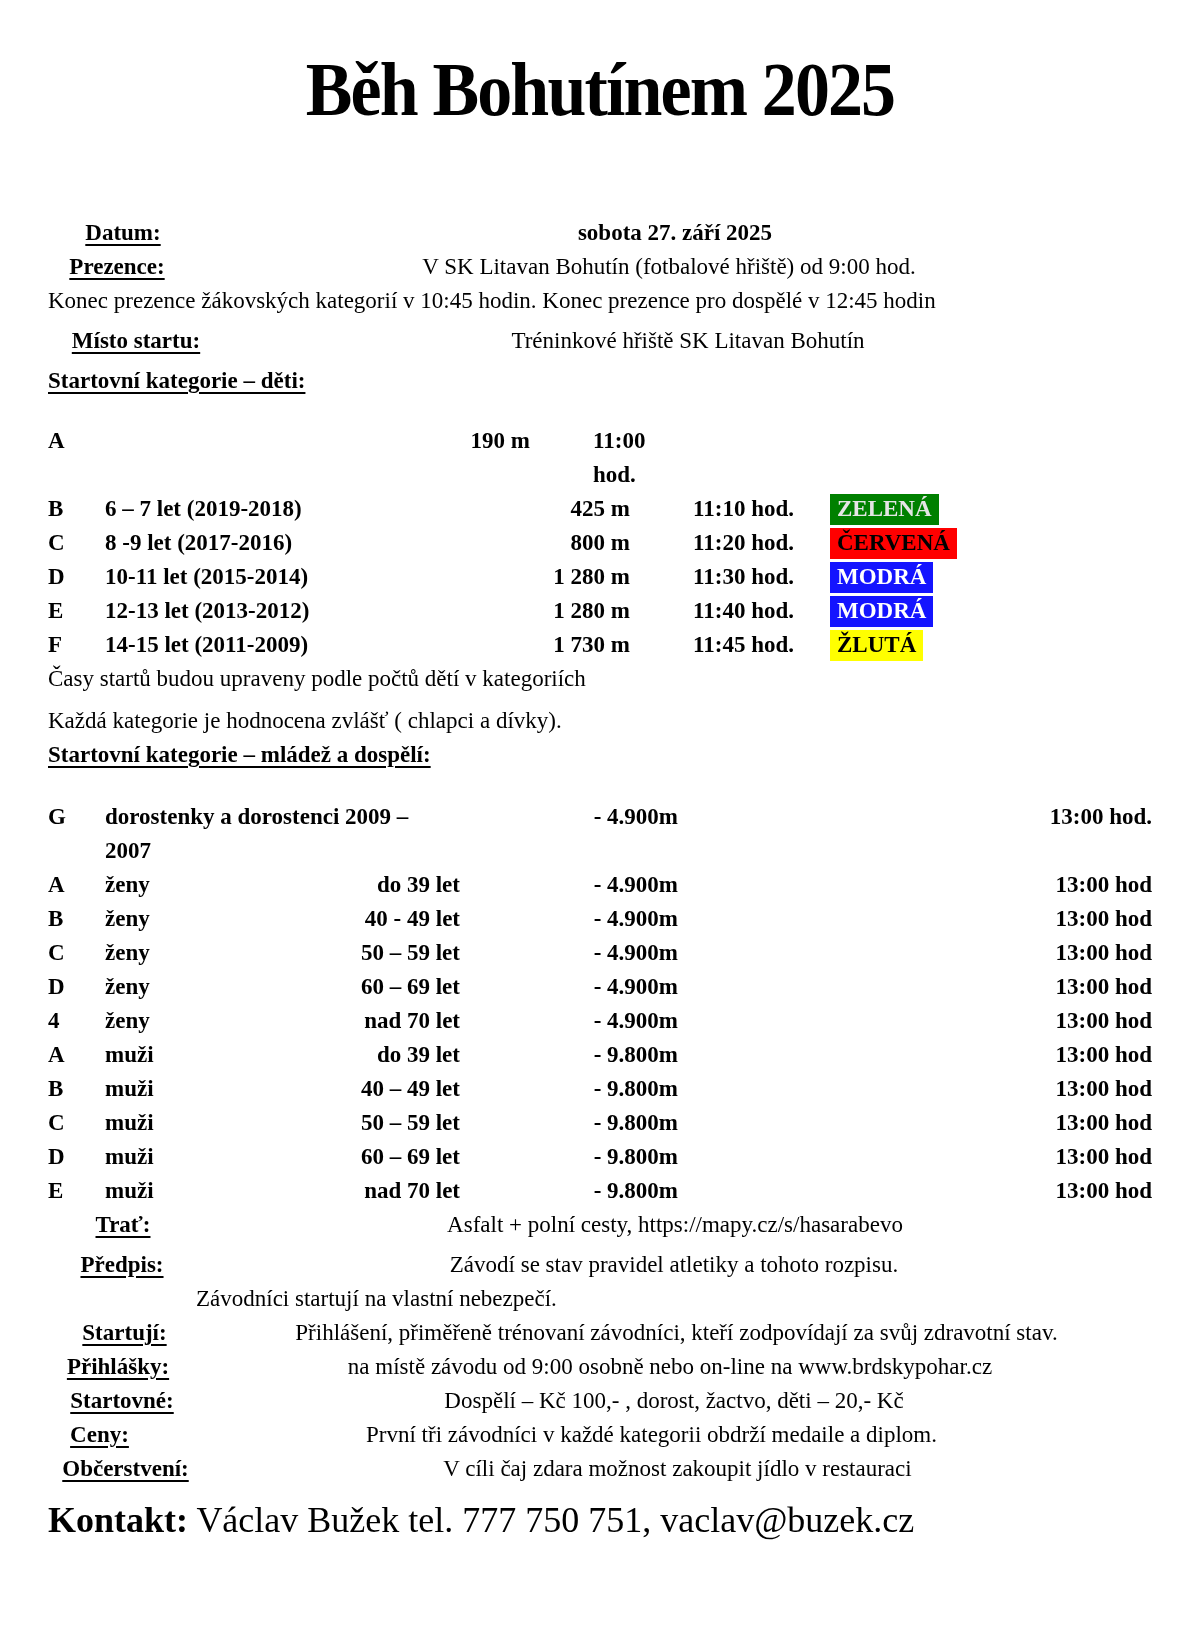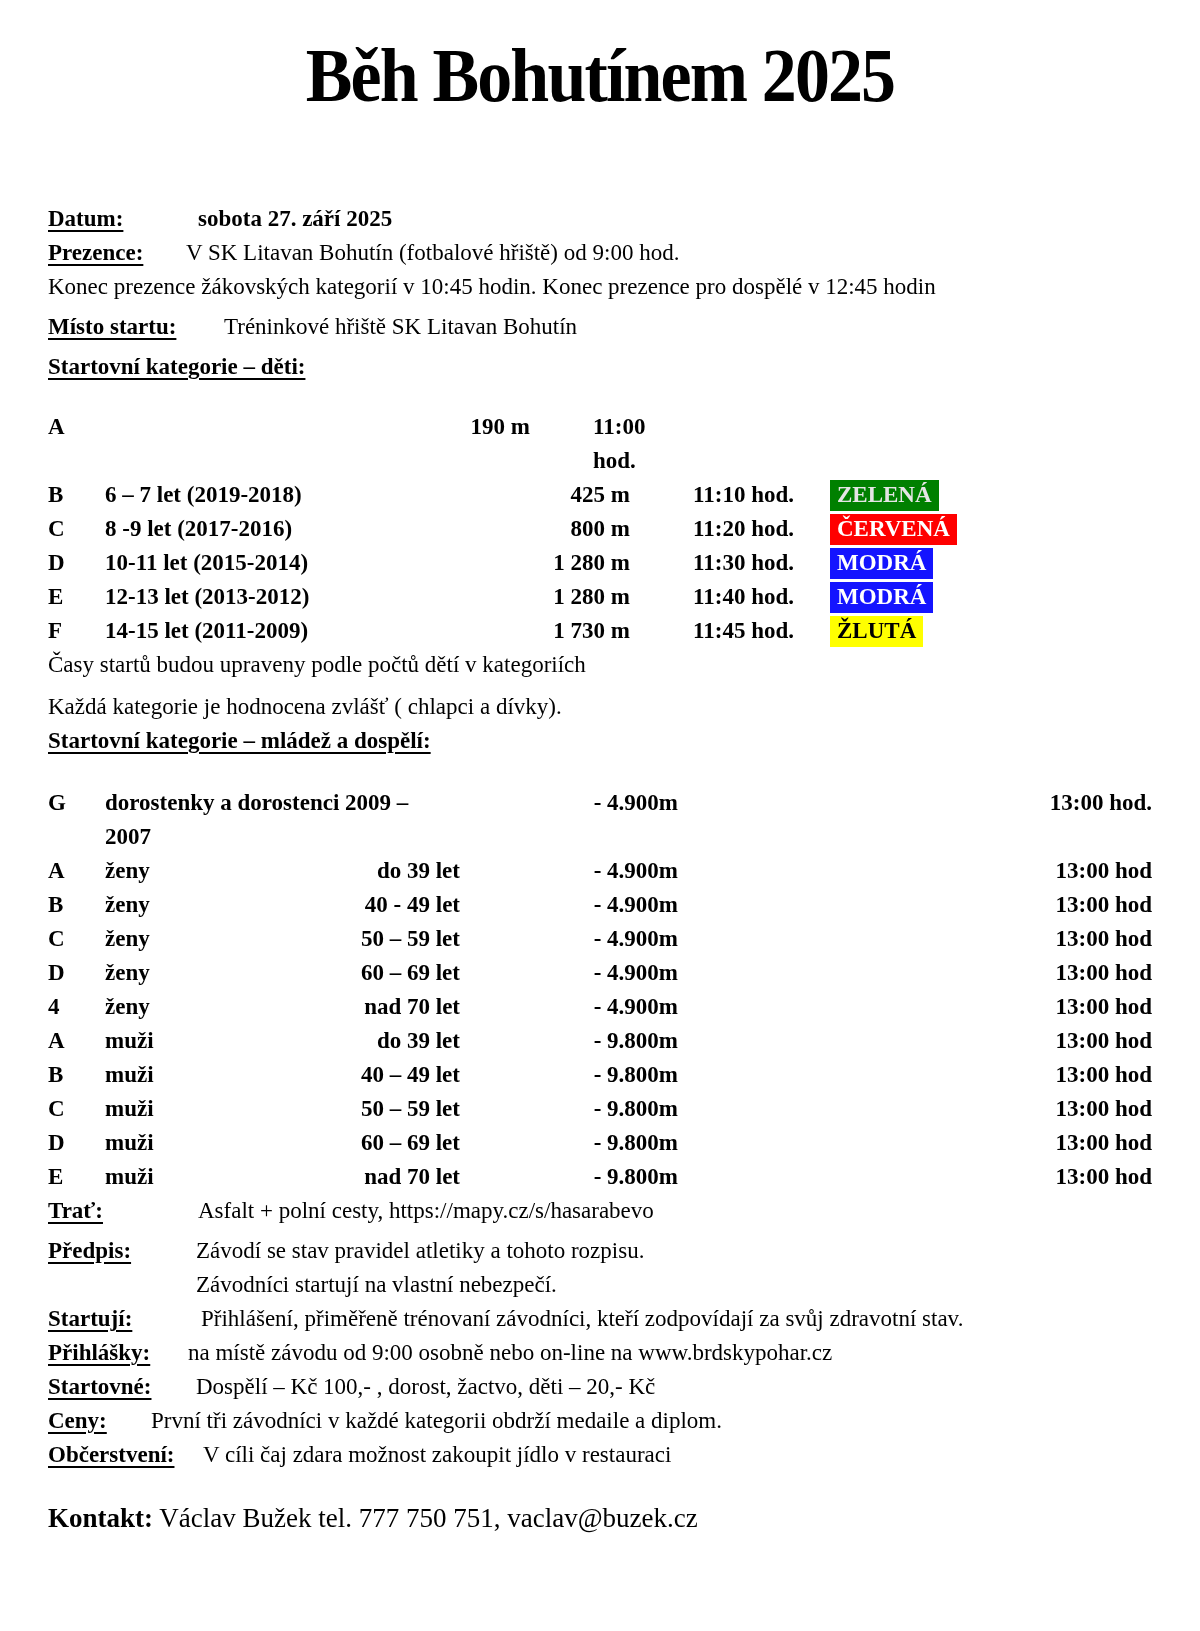--- a/index.html
+++ b/index.html
@@ -7,41 +7,41 @@
     position: relative;
     width: 1200px;
     height: 1631px;
     margin: 0 auto;
     background: #ffffff;
     color: #000000;
     font-family: "Liberation Serif", "DejaVu Serif", serif;
     font-size: 23px;
     line-height: 34px;
     box-sizing: border-box;
-    padding: 32px 48px 40px 48px;
+    padding: 46px 48px 40px 48px;
     overflow: hidden;
   }
   .title {
     margin: 0;
     text-align: center;
     font-size: 76px;
     line-height: 86px;
     font-weight: bold;
     letter-spacing: -2px;
     transform: scaleX(0.92);
   }
   .subtitle {
     margin: 10px 0 0 0;
     text-align: center;
     font-size: 40px;
     line-height: 44px;
     font-weight: bold;
   }
   .body-start { margin-top: 84px; }
-  .row { display: flex; align-items: baseline; }
+  .row { display: flex; align-items: baseline; text-align: center; }
   .lbl {
     font-weight: bold;
     text-decoration: underline;
     text-decoration-thickness: 2px;
     text-underline-offset: 4px;
     flex: 0 0 auto;
     display: inline-block;
   }
   .lblbox { flex: 0 0 auto; display: inline-block; }
   .w150 { width: 150px; } .w138 { width: 138px; } .w176 { width: 176px; }
@@ -81,22 +81,22 @@
   }
   .a-merged { grid-column: 2 / 4; }
   .a-age { text-align: right; }
   .a-dist { text-align: right; }
   .a-time { padding-left: 50px; text-align: right; }
   .note { line-height: 34px; }
   .note2 { margin-top: 8px; }
   .mt6 { margin-top: 6px; }
   .indent { padding-left: 148px; }
   .contact {
-    margin-top: 28px;
-    font-size: 27px;
+    margin-top: 16px;
+    font-size: 36px;
     line-height: 36px;
   }
   .contact .lbl-plain { font-weight: bold; }
 </style>
 </head>
 <body>
 
 <div class="page">
 
   <h1 class="title">Běh Bohutínem 2025</h1>
@@ -135,21 +135,21 @@
       <span class="c-dist">425 m</span>
       <span class="c-time">11:10 hod.</span>
       <span><span class="badge" style="background-color: rgb(0, 128, 0); color: #e5e5e5;">ZELENÁ</span></span>
     </div>
 
     <div class="crow">
       <span>C</span>
       <span>8 -9  let  (2017-2016)</span>
       <span class="c-dist">800 m</span>
       <span class="c-time">11:20 hod.</span>
-      <span><span class="badge" style="background-color: rgb(255, 0, 0); color: #ffffff;">ČERVENÁ</span></span>
+      <span><span class="badge" style="background-color: rgb(255, 0, 0); color: #000000;">ČERVENÁ</span></span>
     </div>
 
     <div class="crow">
       <span>D</span>
       <span>10-11 let  (2015-2014)</span>
       <span class="c-dist">1 280 m</span>
       <span class="c-time">11:30 hod.</span>
       <span><span class="badge" style="background-color: rgb(20, 20, 255); color: rgb(255, 255, 255);">MODRÁ</span></span>
     </div>
 

